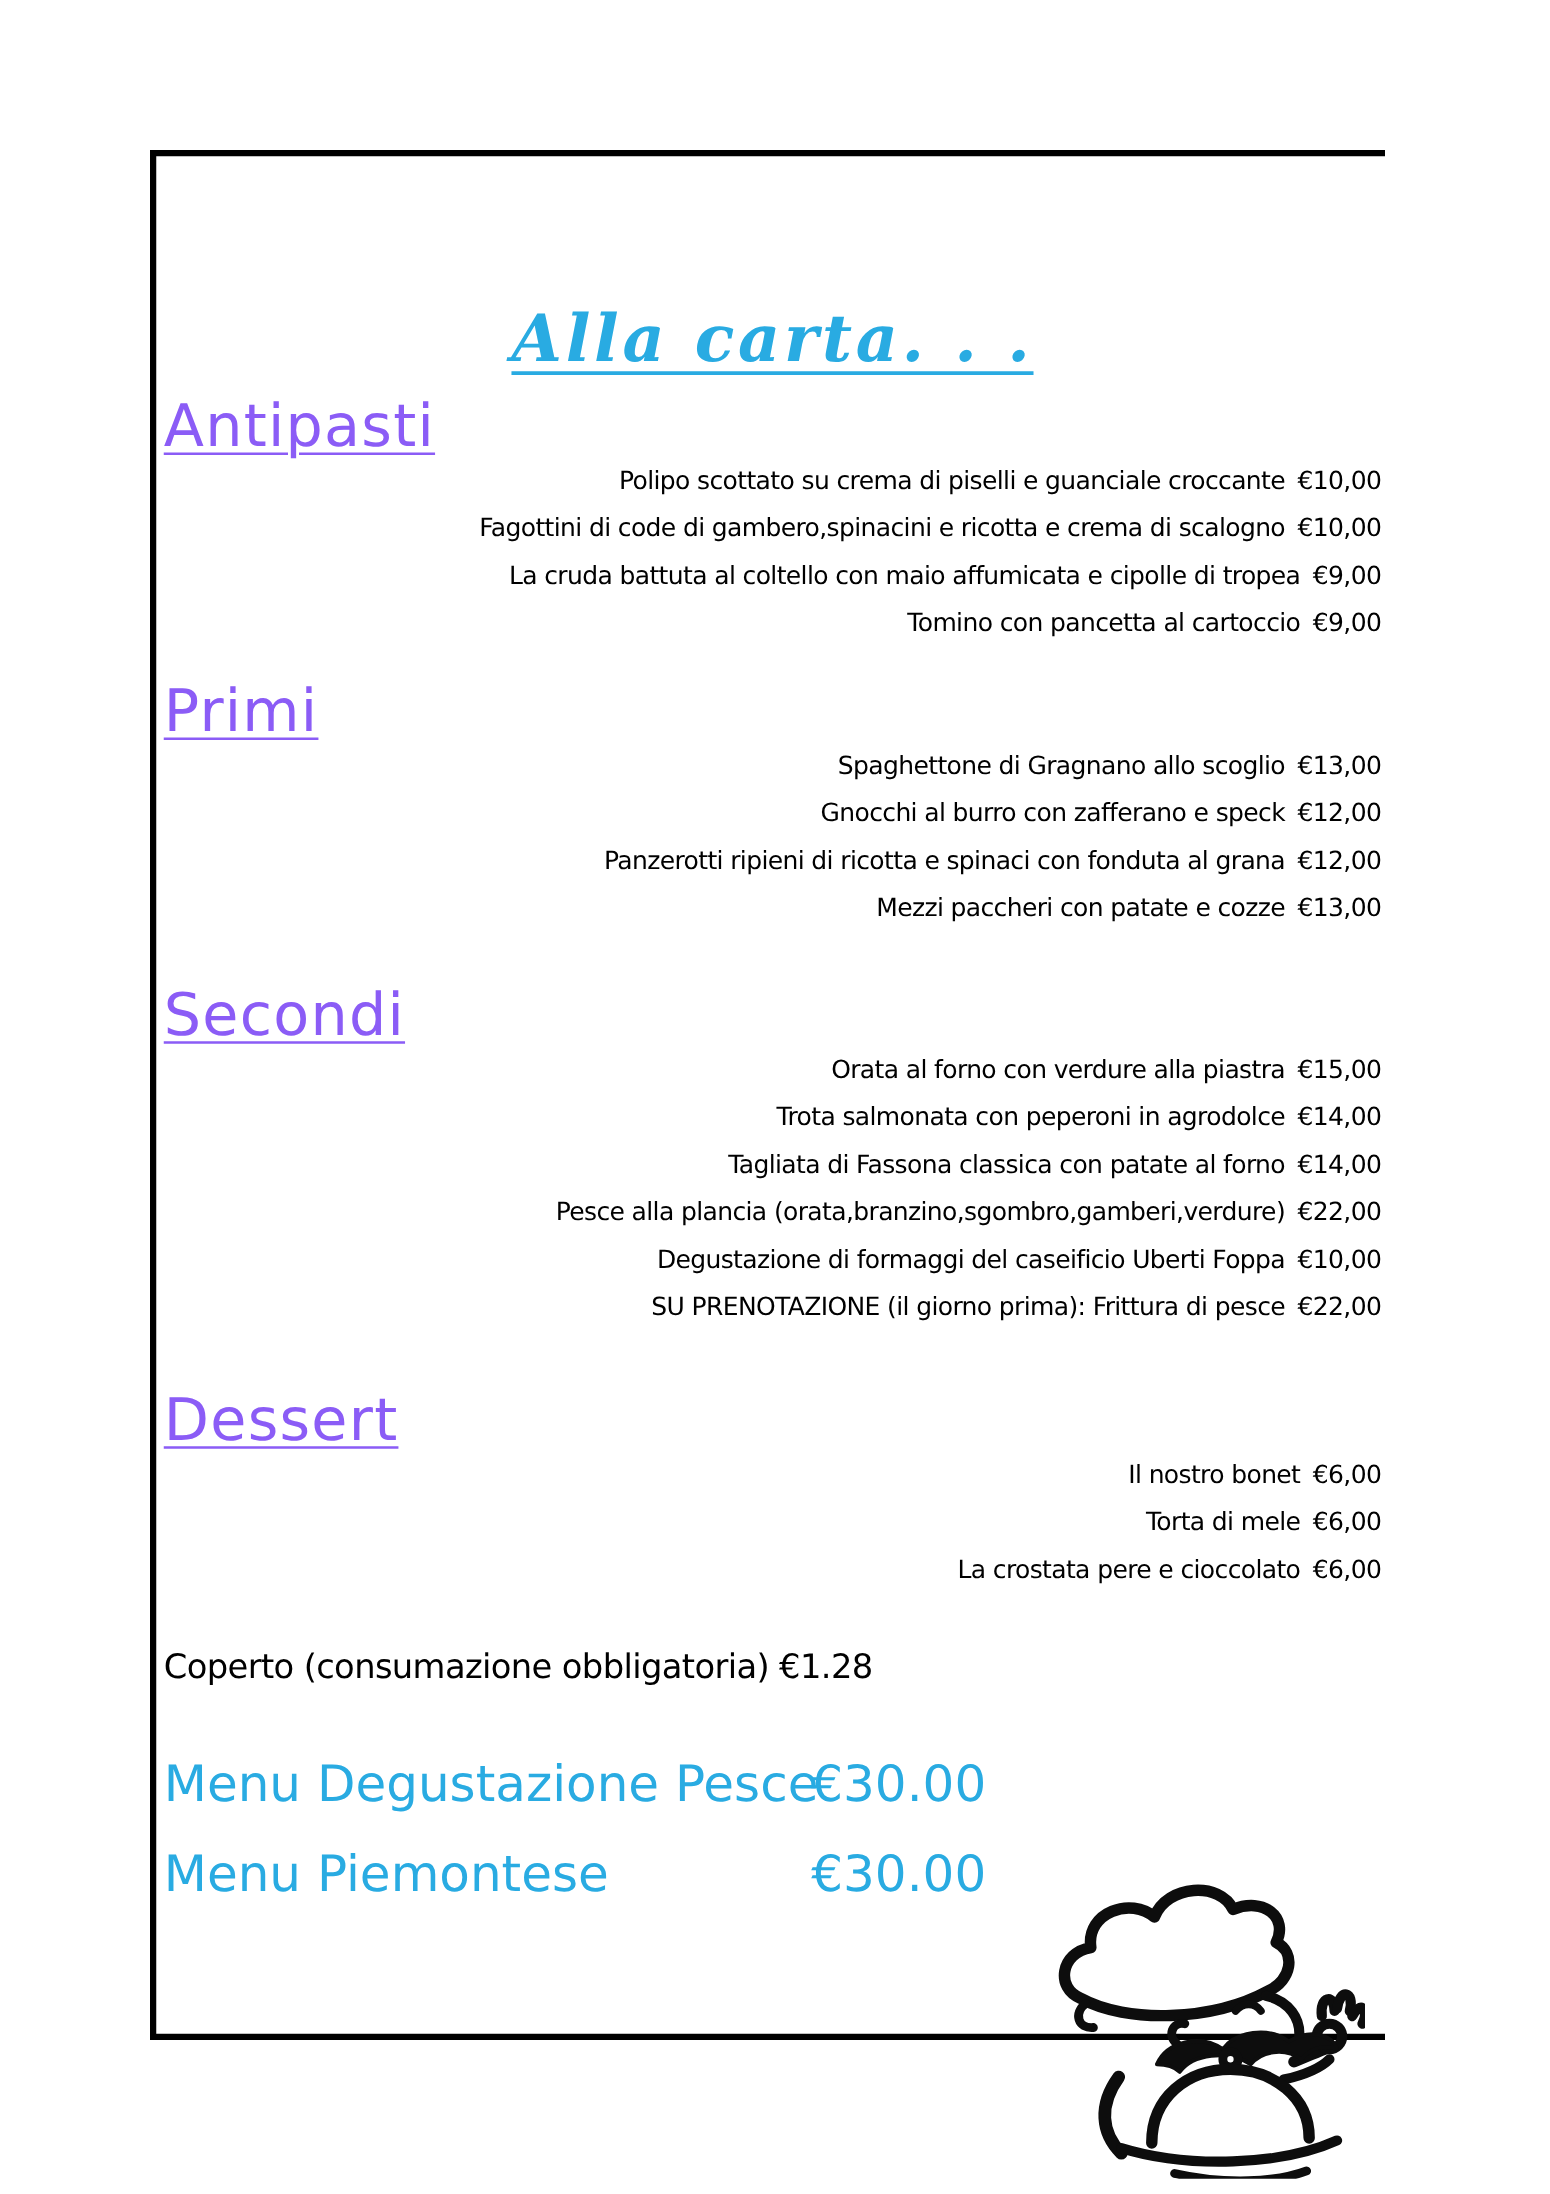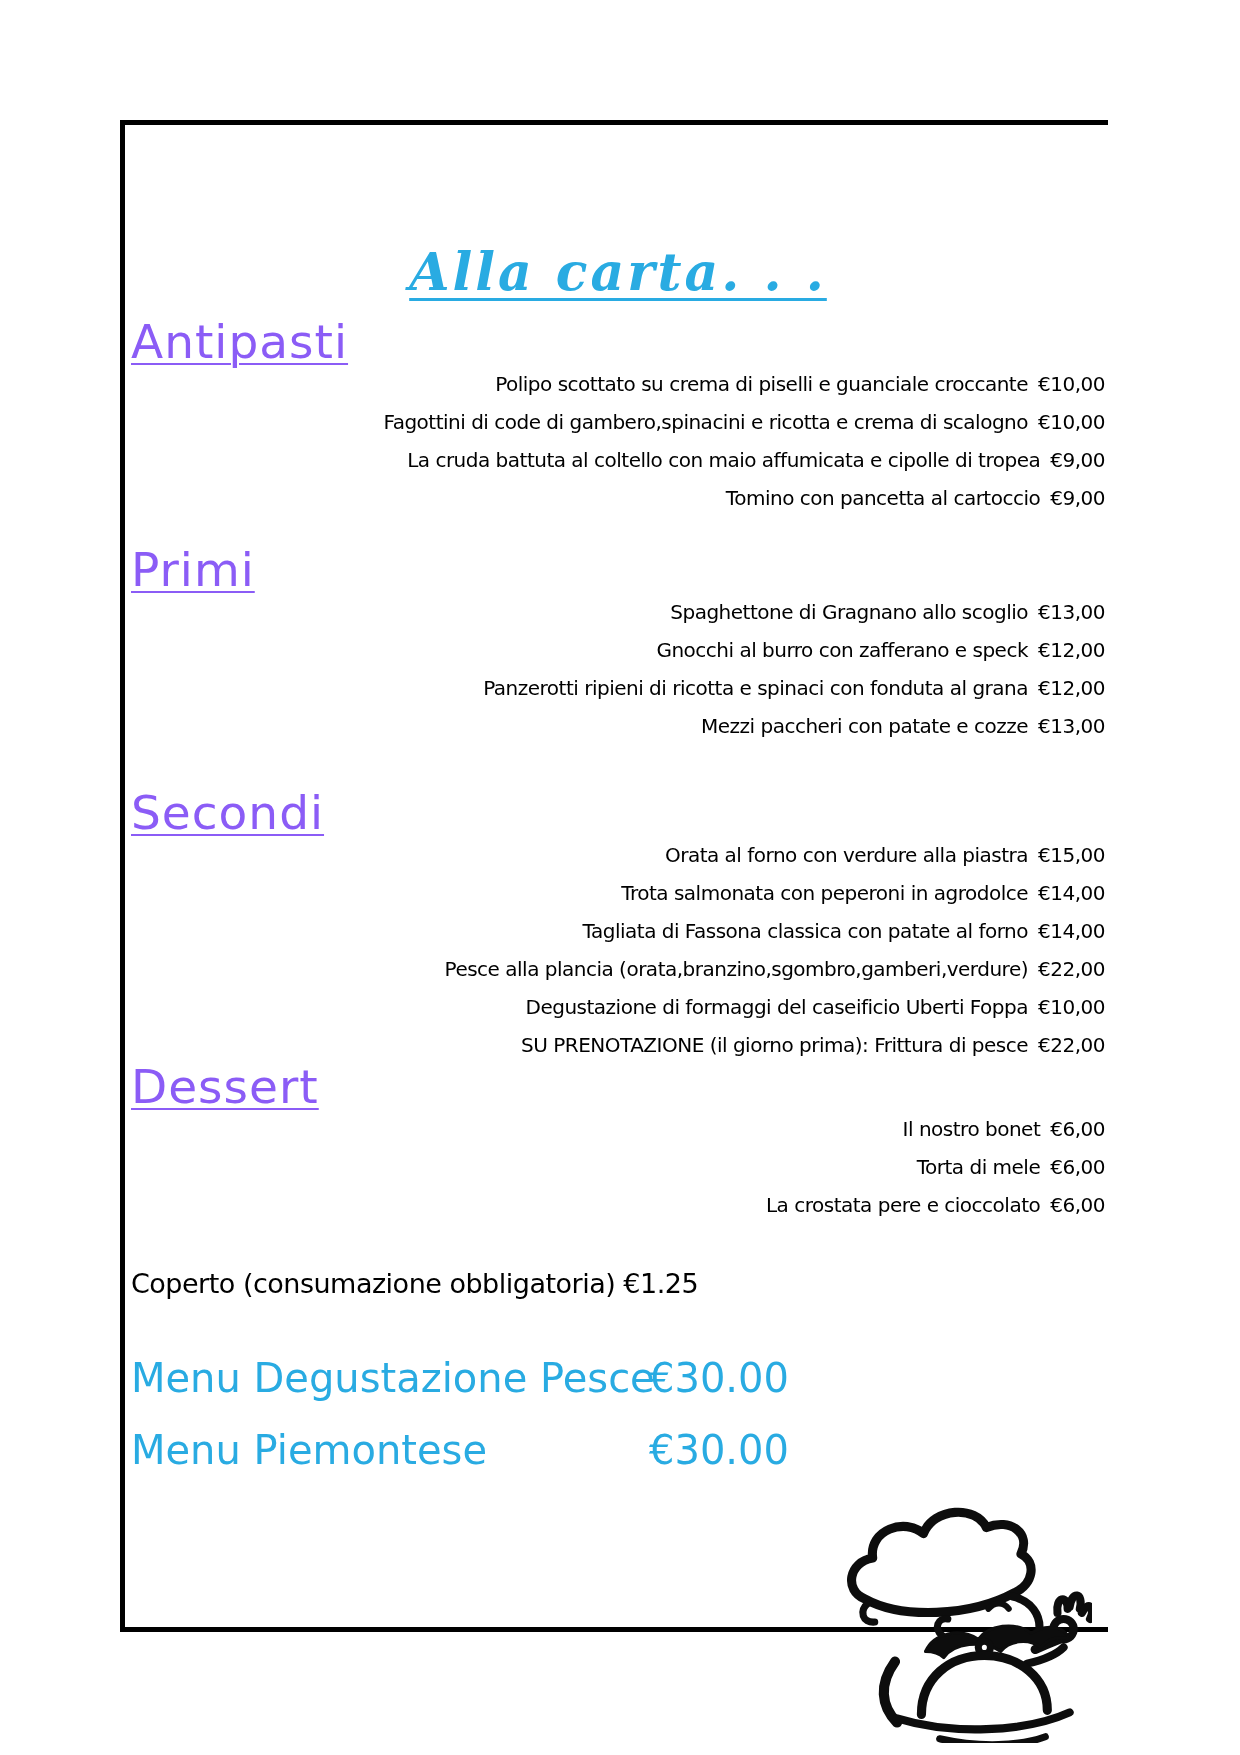--- a/index.html
+++ b/index.html
@@ -44,21 +44,21 @@
     font-size:47px;
     line-height:46px;
     text-decoration:underline;
     text-decoration-thickness:2px;
     text-underline-offset:5px;
     letter-spacing:1px;
   }
   .section-antipasti{margin-top:16px;}
   .section-primi{margin-top:30px;}
   .section-secondi{margin-top:45px;}
-  .section-dessert{}
+  .section-dessert{margin-top:50px;}
   .item-row{
     display:flex;
     justify-content:flex-end;
     align-items:baseline;
     font-size:20px;
     line-height:38px;
     letter-spacing:-0.5px;
   }
   .item-name{white-space:nowrap;}
   .item-price{white-space:nowrap;margin-left:10px;}
@@ -181,21 +181,21 @@
                 <span class="item-price">€6,00</span>
               </div>
               <div class="item-row">
                 <span class="item-name">La crostata pere e cioccolato</span>
                 <span class="item-price">€6,00</span>
               </div>
             </div>
   </div>
 </div>
 
-      <div class="coperto">Coperto (consumazione obbligatoria) €1.25</div>
+      <div class="coperto">Coperto (consumazione obbligatoria) €1.28</div>
 
       <div class="menus">
   <div class="menu-row">
     <span class="menu-name">Menu Degustazione Pesce</span>
     <span class="menu-price">€30.00</span>
   </div>
 
   <div class="menu-row">
     <span class="menu-name">Menu Piemontese</span>
     <span class="menu-price">€30.00</span>

